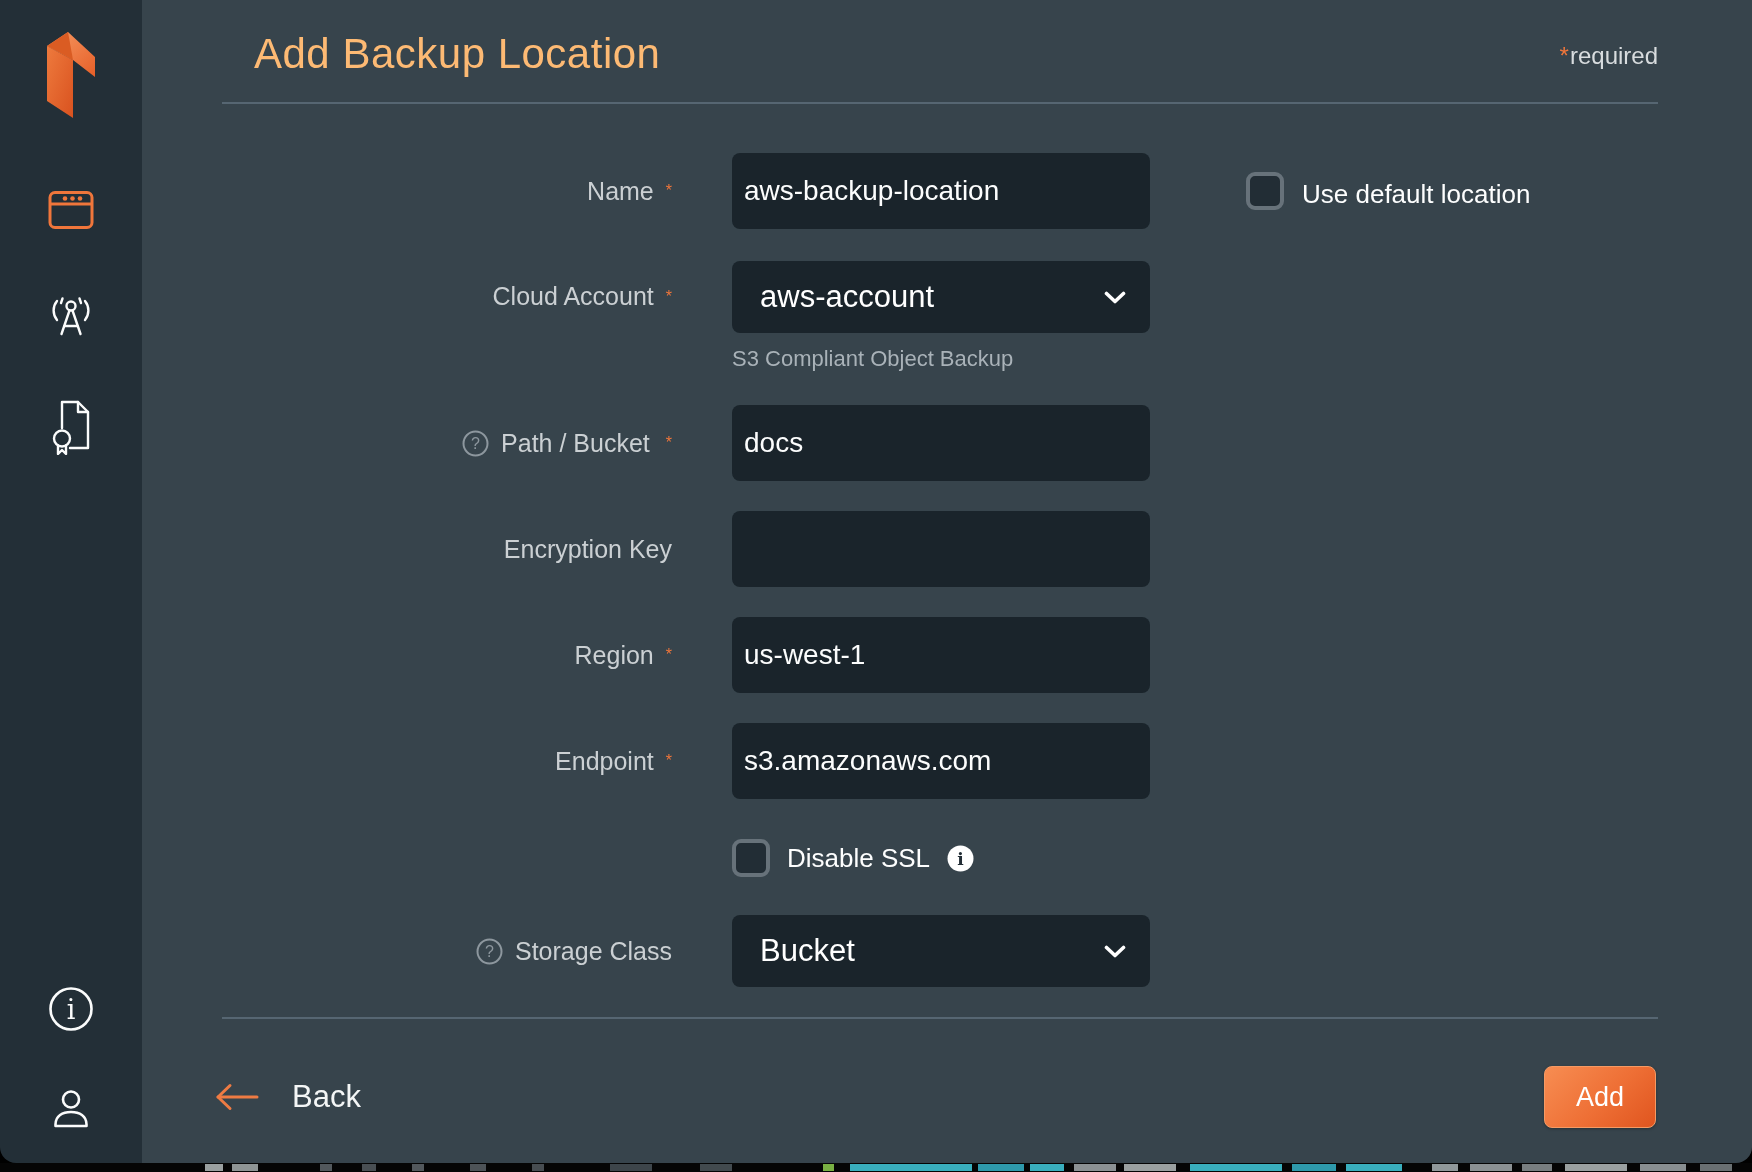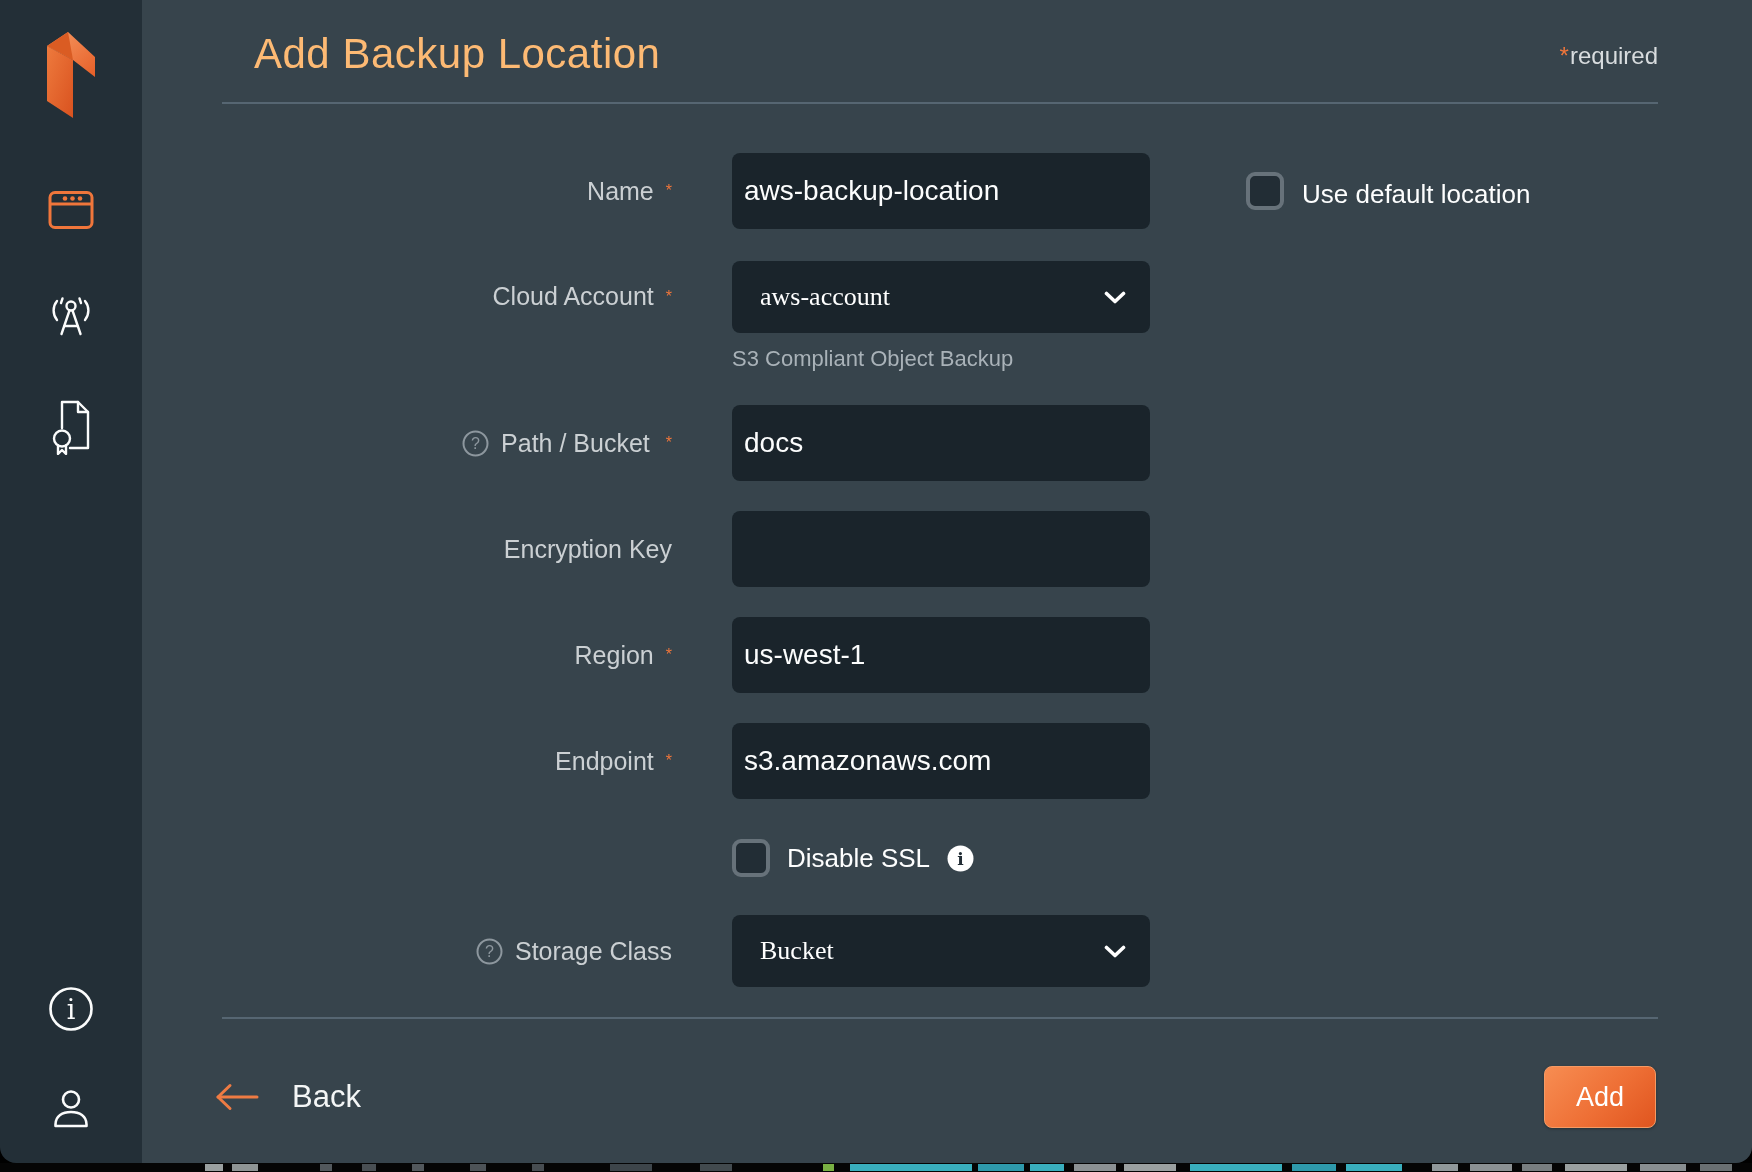--- a/index.html
+++ b/index.html
@@ -31,21 +31,21 @@
   .form-row { display:flex; align-items:center; margin-bottom:30px; }
   .labels { width:450px; display:flex; justify-content:flex-end; align-items:center; gap:12px; }
   .field-label { font-size:25px; color:#cbd0d3; white-space:nowrap; }
   .req.spaced { margin-left:4px; }
   .control { margin-left:60px; display:flex; flex-direction:column; }
 
   .text-input { width:418px; height:76px; background:#1a242b; border:none; border-radius:8px;
                 color:#fcfdfd; font-size:28px; padding:0 12px; font-family:inherit; outline:none; }
   .select { width:418px; height:72px; background:#1a242b; border-radius:8px; cursor:pointer;
             display:flex; align-items:center; justify-content:space-between; padding:0 24px 0 28px; }
-  .select-value { color:#ffffff; font-size:26px;font-family:Liberation Serif, serif; }
+  .select-value { color:#ffffff; font-size:31px; }
   .helper { margin-top:13px; font-size:22px; color:#a9b2b8; }
 
   .checkbox { width:38px; height:38px; background:#222d35; border:4px solid #67727a;
               border-radius:9px; cursor:pointer; flex-shrink:0; }
   .inline-right { display:flex; align-items:flex-end; margin-left:96px; gap:18px; }
   .check-label { font-size:26px; color:#fdfefe; }
   .ssl-group { display:flex; align-items:center; gap:17px; }
 
   .footer { margin-top:auto; }
   .footer-bar { height:156px; display:flex; align-items:center; justify-content:space-between;

